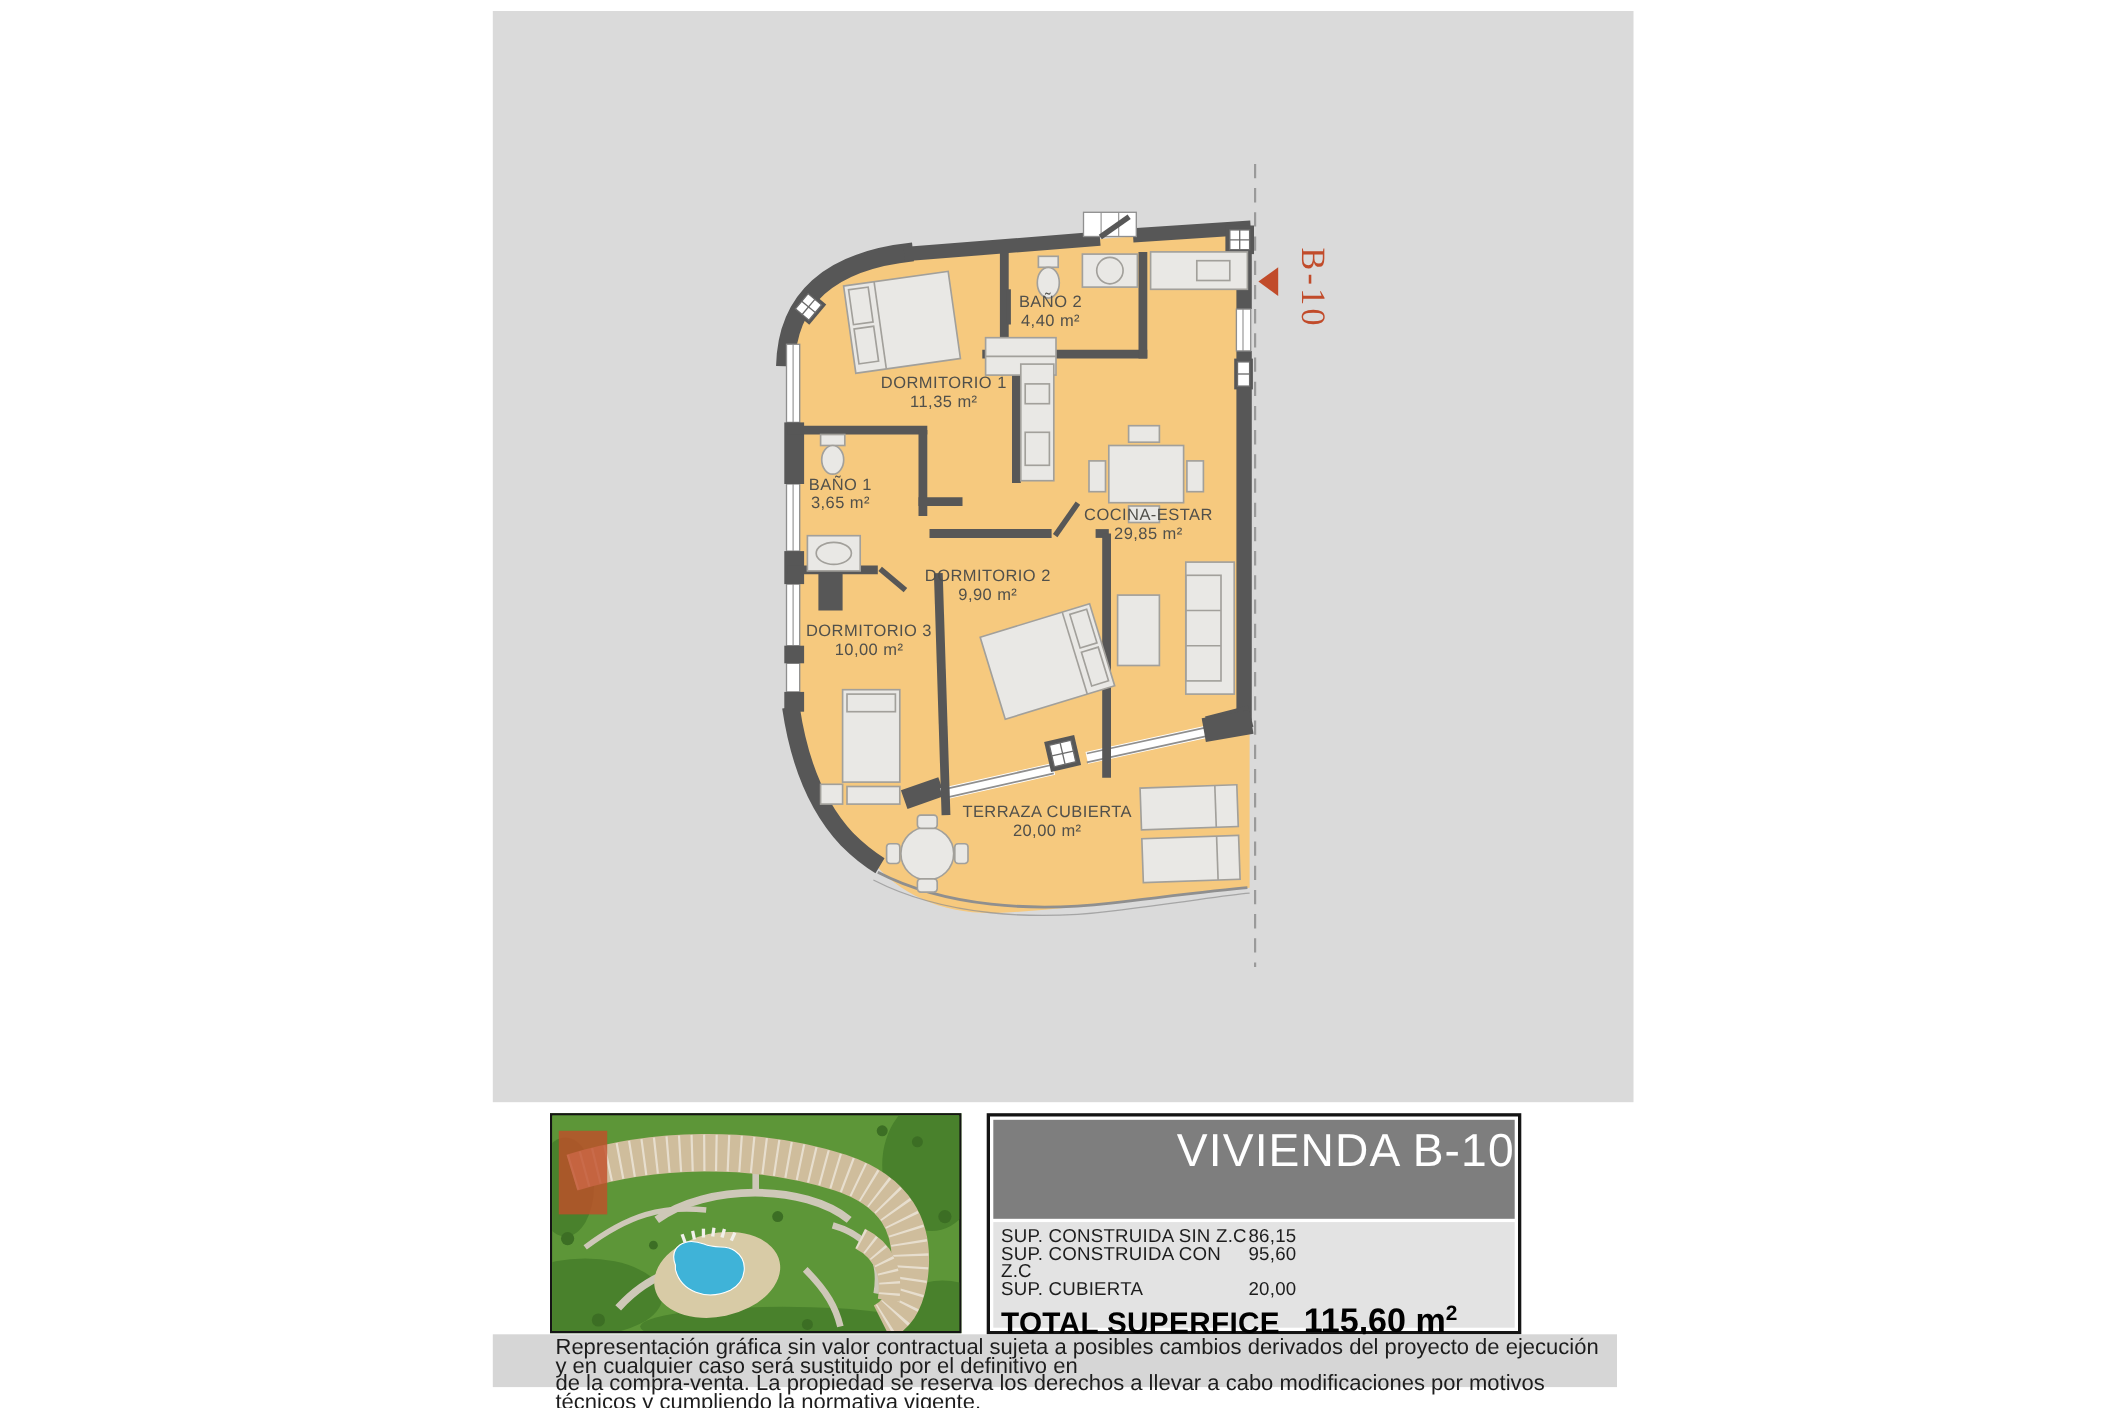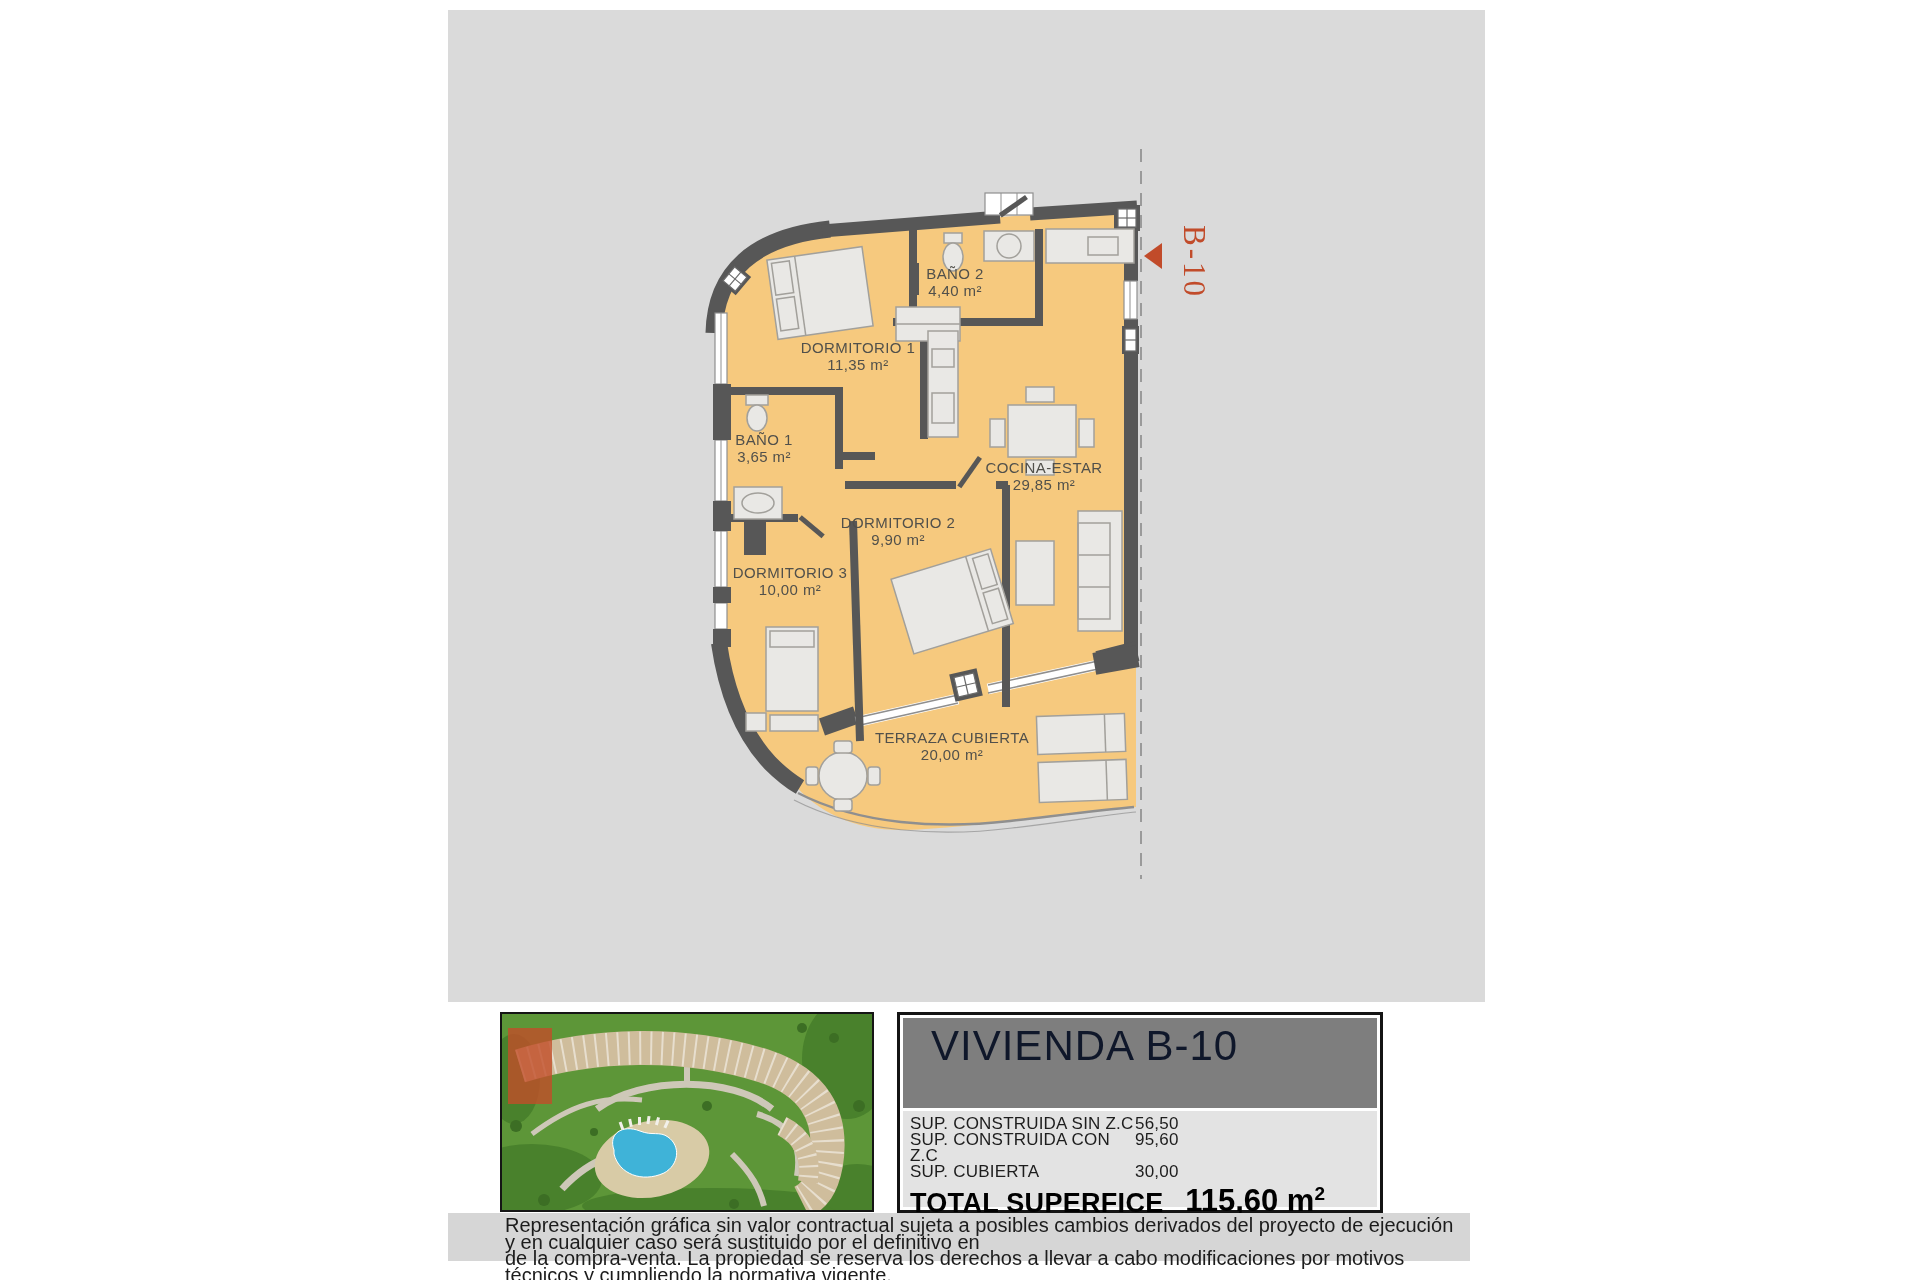--- a/index.html
+++ b/index.html
@@ -14,22 +14,22 @@
   .b10-text{font-family:"Liberation Serif",serif;font-size:31px;fill:#c14b2a;letter-spacing:3px;}
 
   
   .photo{position:absolute;left:500px;top:1012px;width:374px;height:200px;background:#5d9638;
        border:2px solid #151515;box-sizing:border-box;}
   .photo svg{width:100%;height:100%;display:block;}
 
   
   .panel{position:absolute;left:897px;top:1012px;width:486px;height:201px;background:#ffffff;
        border:3px solid #141414;box-sizing:border-box;padding:3px;}
-  .panel-header{height:90px;background:#7e7e7e;color:#0f172a;padding:9px 0 0 28px;box-sizing:border-box;
-       font-size:42px;line-height:38px;letter-spacing:1px;font-weight:400;}
+  .panel-header{height:90px;background:#7e7e7e;color:#ffffff;padding:9px 0 0 28px;box-sizing:border-box;
+       font-size:42px;line-height:38px;letter-spacing:1px;font-weight:400;text-align:right;}
   .panel-body{margin-top:3px;height:96px;background:#e3e3e3;box-sizing:border-box;
        padding:5px 8px 0 7px;position:relative;}
   .stat-row{display:flex;font-size:17px;line-height:16px;color:#1d1d1d;letter-spacing:.2px;}
   .stat-row .lbl{flex:0 0 225px;}
   .stat-row .val{}
   .total-row{display:flex;align-items:flex-end;margin-top:3px;}
   .total-label{font-size:27px;font-weight:bold;color:#000;letter-spacing:.3px;}
   .total-value{margin-left:auto;margin-right:44px;font-size:31px;font-weight:bold;color:#000;}
   .total-value sup{font-size:19px;}
 
@@ -290,29 +290,29 @@
 </div>
 
 <div class="panel">
   <div class="panel-header">
     <div>VIVIENDA B-10</div>
   </div>
   <div class="panel-body">
     <div id="statRows">
         <div class="stat-row">
           <span class="lbl">SUP. CONSTRUIDA SIN Z.C</span>
-          <span class="val">56,50</span>
+          <span class="val">86,15</span>
         </div>
         <div class="stat-row">
           <span class="lbl">SUP. CONSTRUIDA CON Z.C</span>
           <span class="val">95,60</span>
         </div>
         <div class="stat-row">
           <span class="lbl">SUP. CUBIERTA</span>
-          <span class="val">30,00</span>
+          <span class="val">20,00</span>
         </div>
       </div>
     <div class="total-row">
       <span class="total-label">TOTAL SUPERFICE</span>
       <span class="total-value"><span>115,60 m</span><sup>2</sup></span>
     </div>
   </div>
 </div>
 
 <div class="disclaimer">

